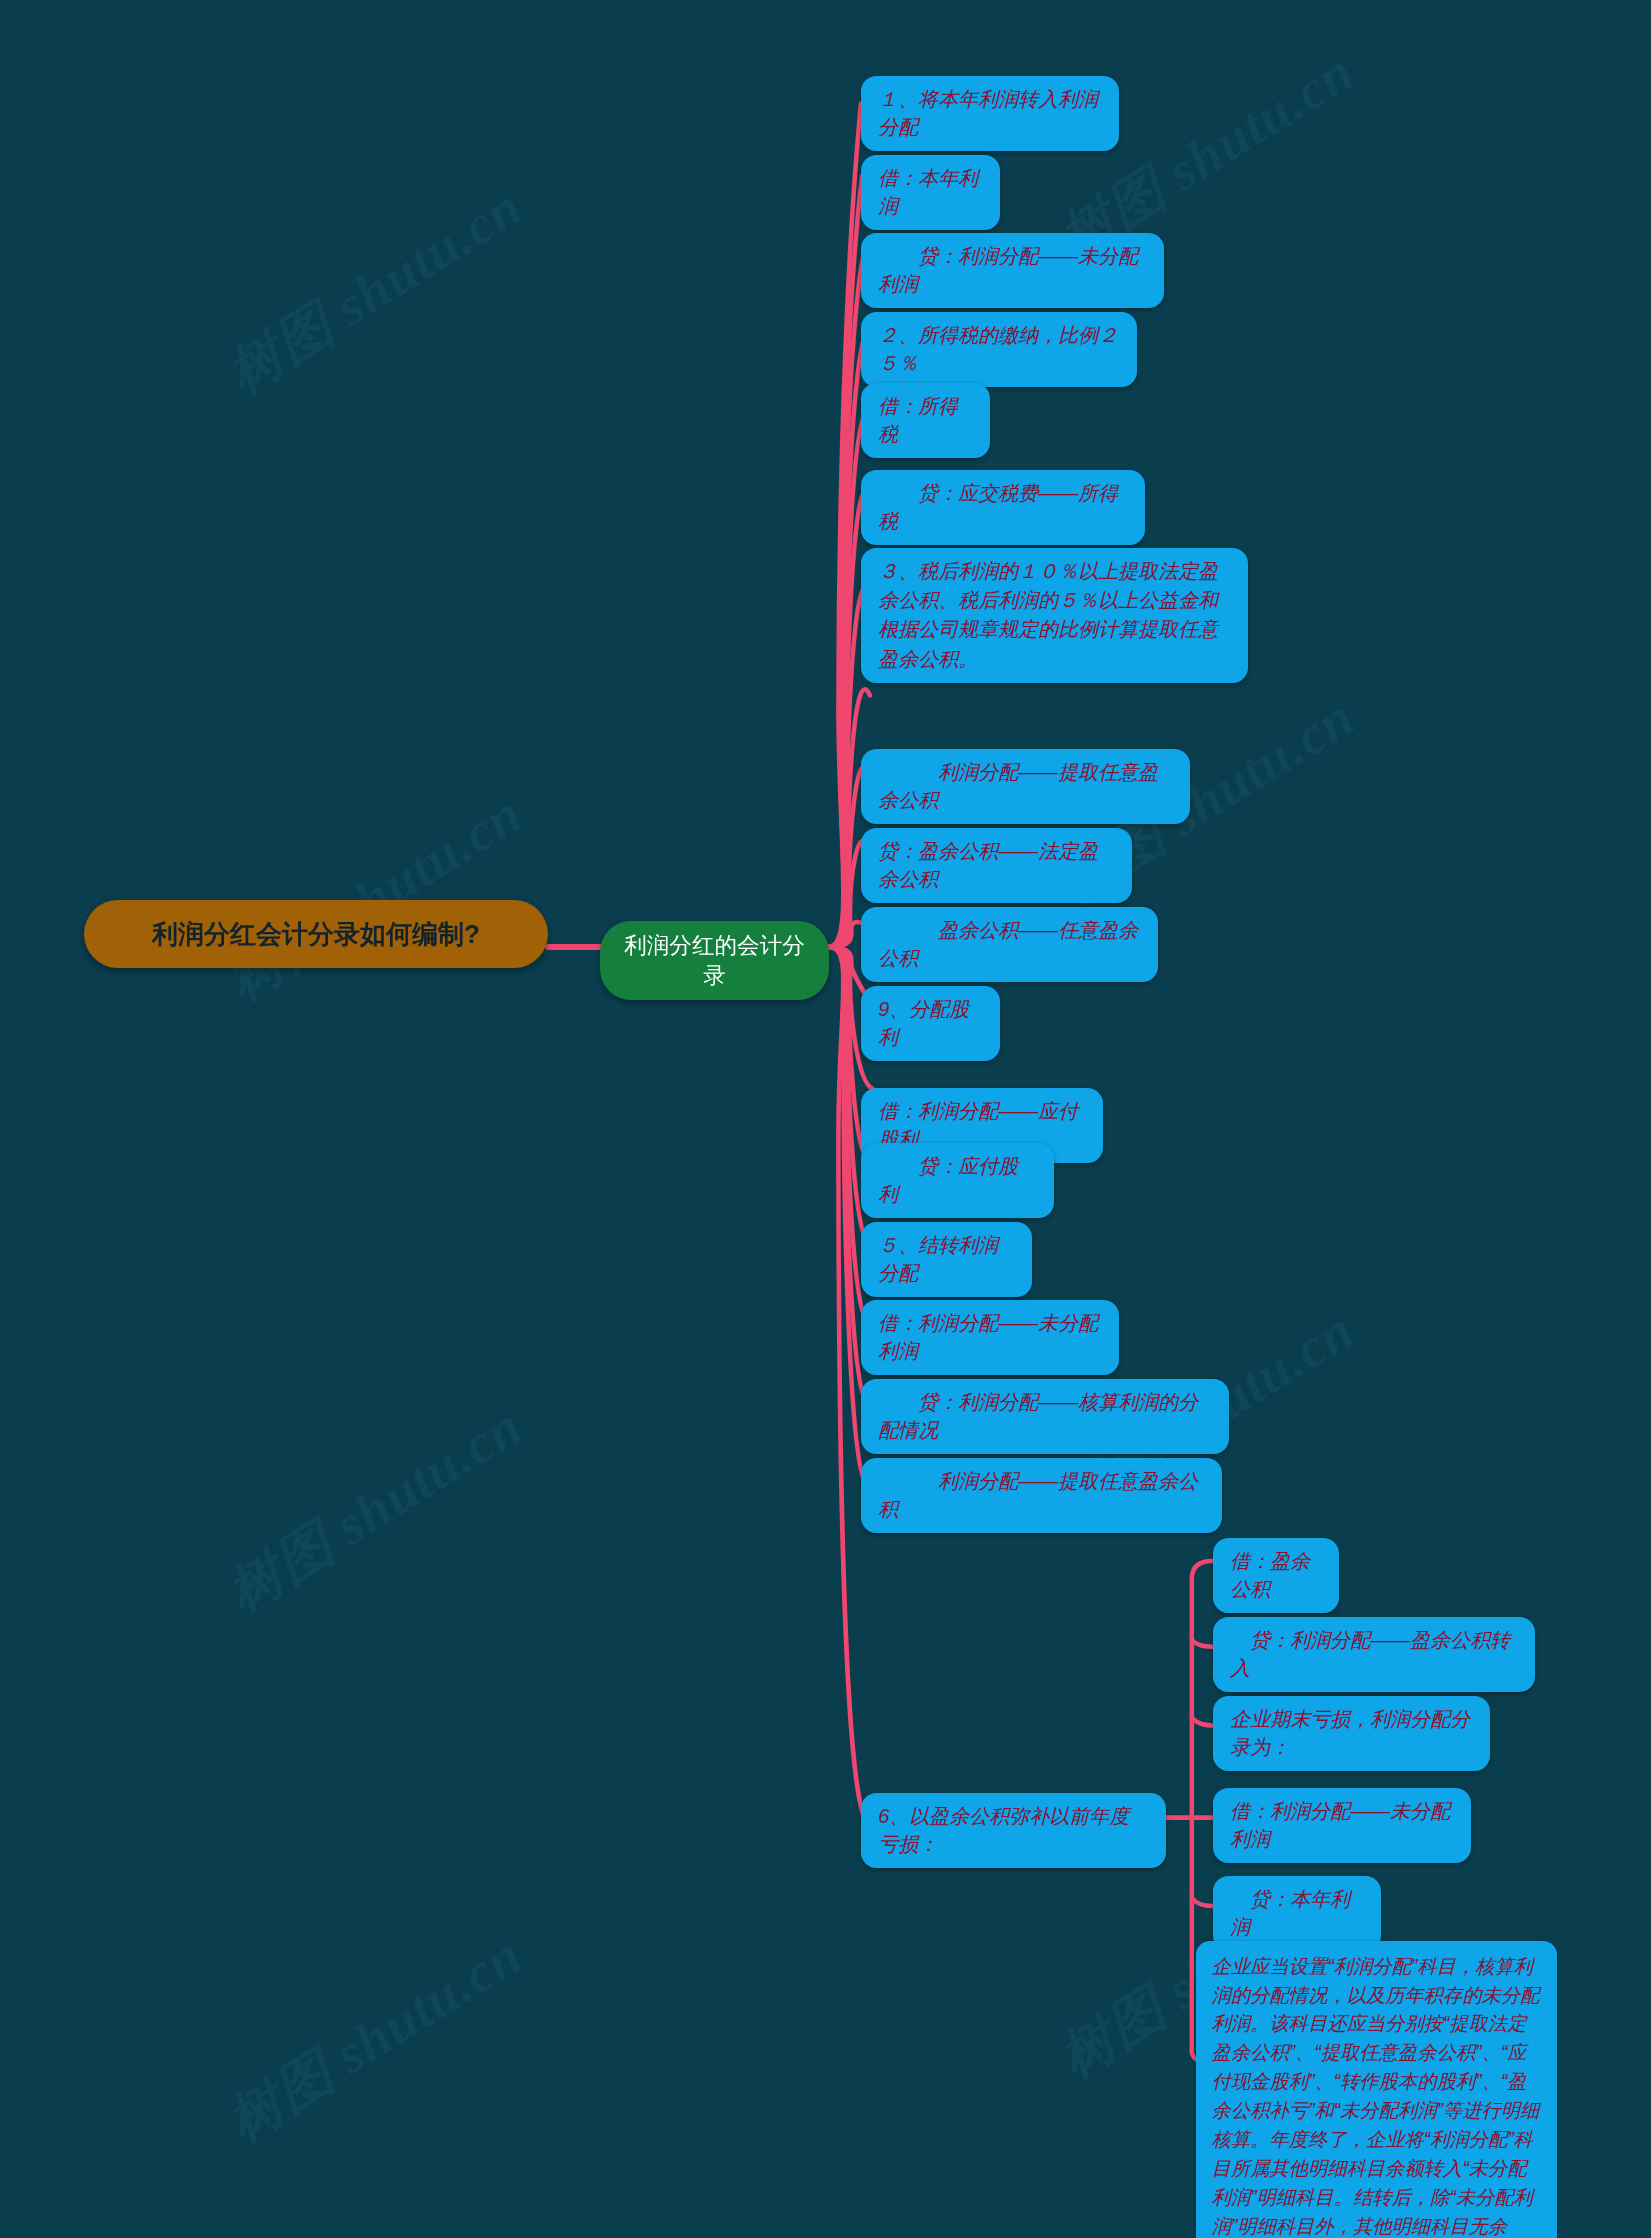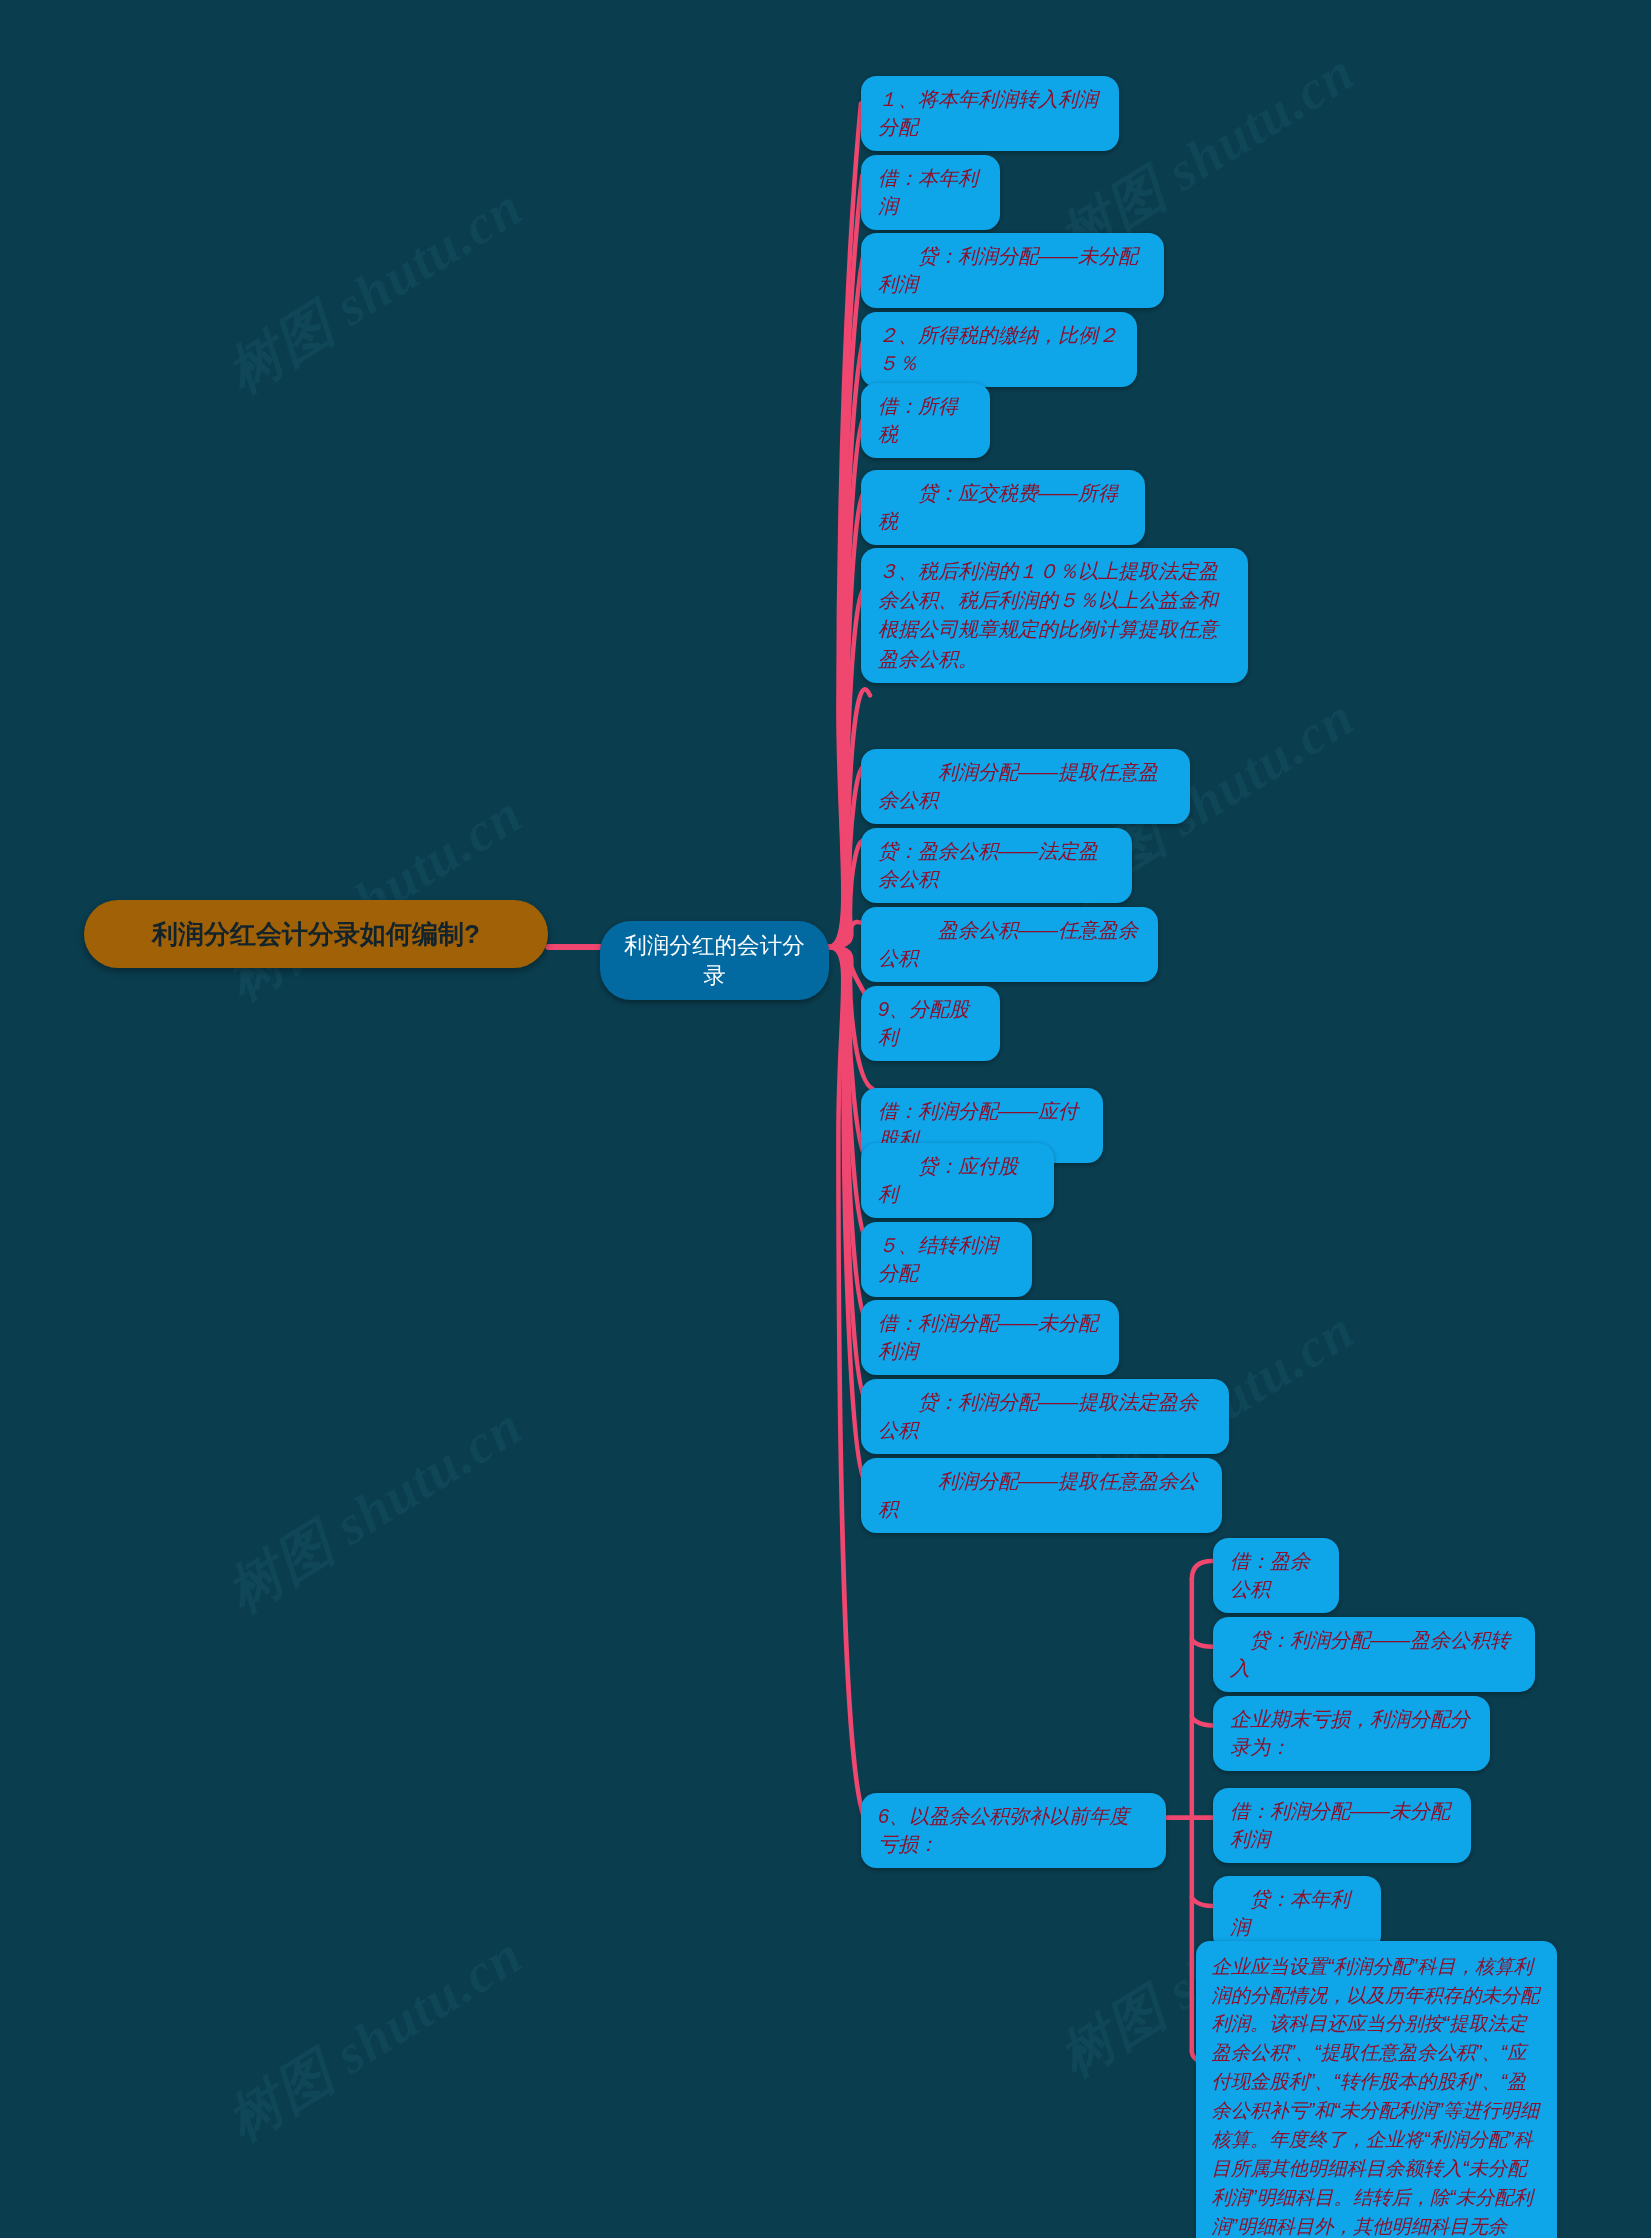--- a/index.html
+++ b/index.html
@@ -71,21 +71,21 @@
     padding: 17px 22px;
     font-size: 26px;
     line-height: 1.32;
     text-align: center;
     font-weight: 700;
     box-shadow: 0 3.2px 7.7px rgba(0,0,0,.35);
   }
 
   
   .l1 {
-    background: #0369a1;
+    background: #15803d;
     color: #ffffff;
     border-radius: 31px;
     padding: 10.3px 19.3px;
     font-size: 22.6px;
     line-height: 1.3;
     text-align: center;
     font-weight: 400;
     box-shadow: 0 2.6px 5.8px rgba(0,0,0,.33);
   }
 
@@ -211,21 +211,21 @@
   <div class="node leaf" style="left:861px; top:1143px; width:193px;">
     <span class="txt">　　贷：应付股利</span>
   </div>
   <div class="node leaf" style="left:861px; top:1222px; width:171px;">
     <span class="txt">５、结转利润分配</span>
   </div>
   <div class="node leaf" style="left:861px; top:1300px; width:258px;">
     <span class="txt">借：利润分配——未分配利润</span>
   </div>
   <div class="node leaf" style="left:861px; top:1379px; width:368px;">
-    <span class="txt">　　贷：利润分配——提取法定盈余公积</span>
+    <span class="txt">　　贷：利润分配——核算利润的分配情况</span>
   </div>
   <div class="node leaf" style="left:861px; top:1458px; width:361px;">
     <span class="txt">　　　利润分配——提取任意盈余公积</span>
   </div>
 
   <div class="node leaf" style="left:861px; top:1793px; width:305px;">
     <span class="txt">6、以盈余公积弥补以前年度亏损：</span>
   </div>
 
   <div class="node leaf" style="left:1213px; top:1538px; width:126px;">

